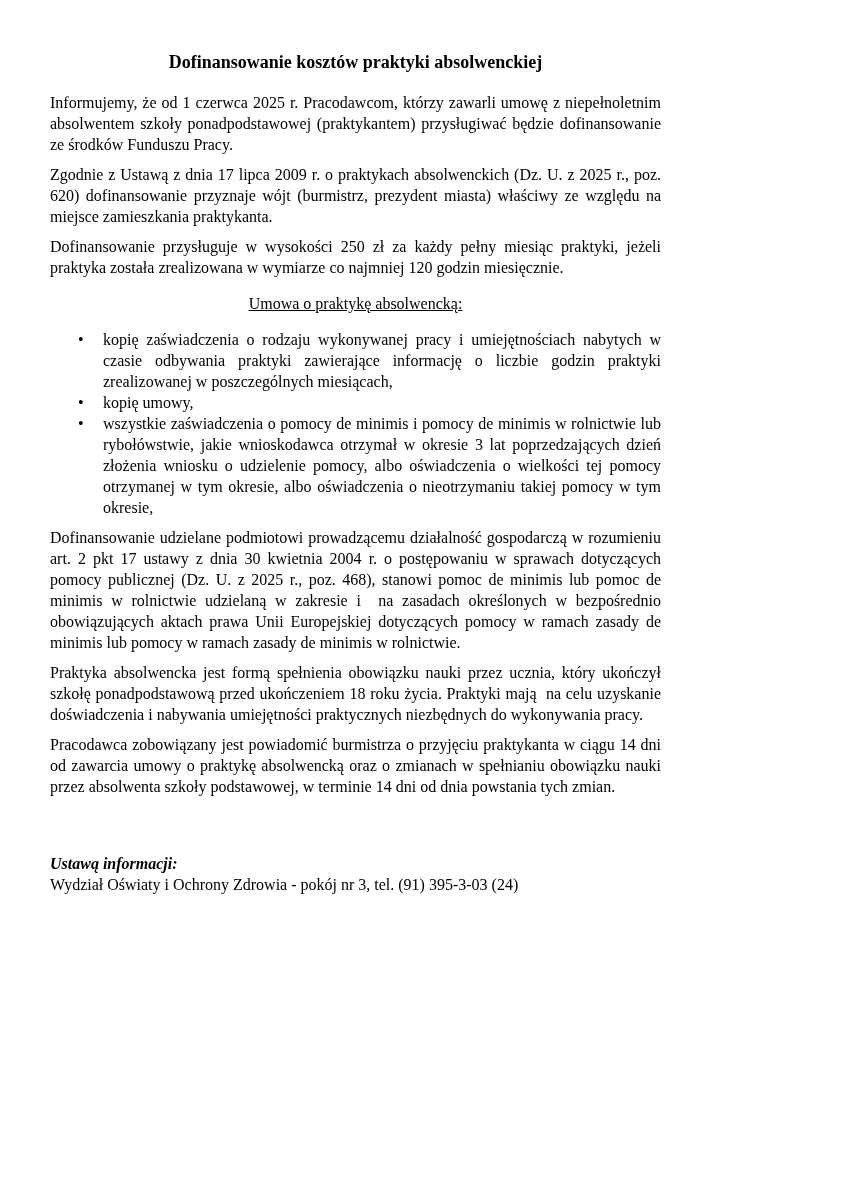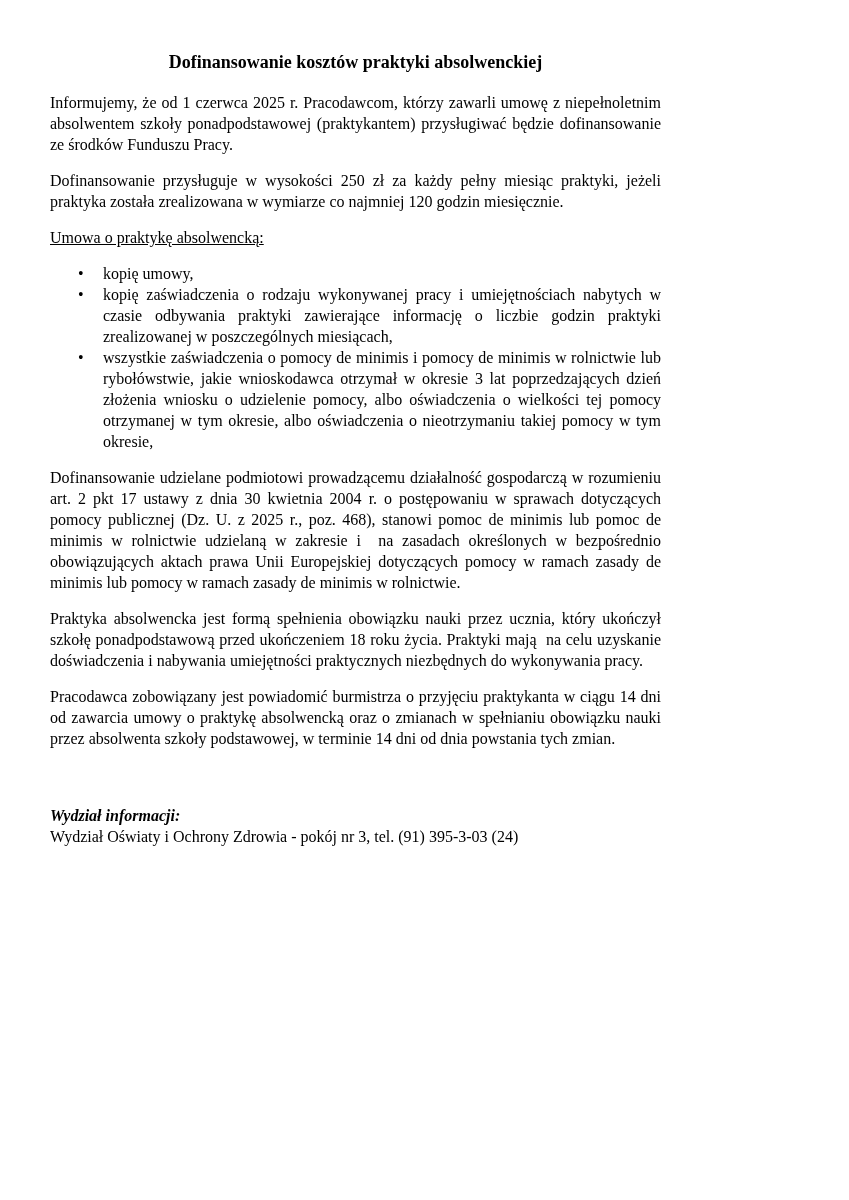--- a/index.html
+++ b/index.html
@@ -21,29 +21,30 @@
     overflow: hidden;
   }
   .doc-title {
     font-size: 18px;
     line-height: 24px;
     font-weight: bold;
     text-align: center;
     margin: 0 0 18px 0;
   }
   .para {
-    margin: 15px 0 0 0;
+    margin: 9px 0 0 0;
     text-align: justify;
   }
   .section-heading {
     font-size: 16px;
     line-height: 21px;
     font-weight: normal;
     text-decoration: underline;
     margin: 15px 0 0 0;
+    text-align: center;
   }
   ul.bullets {
     list-style: none;
     margin: 15px 0 0 0;
     padding: 0;
   }
   ul.bullets li {
     position: relative;
     padding-left: 53px;
     text-align: justify;
@@ -64,38 +65,39 @@
 </style>
 </head>
 <body>
 
 <div class="page">
 
   <h1 class="doc-title">Dofinansowanie kosztów praktyki absolwenckiej</h1>
 
   <p class="para">Informujemy, że od 1 czerwca 2025 r. Pracodawcom, którzy zawarli umowę z&nbsp;niepełnoletnim absolwentem szkoły ponadpodstawowej (praktykantem) przysługiwać będzie dofinansowanie ze środków Funduszu Pracy.</p>
 
+  <p class="para">Zgodnie z&nbsp;Ustawą z&nbsp;dnia 17 lipca 2009 r. o&nbsp;praktykach absolwenckich (Dz. U. z&nbsp;2025 r., poz. 620) dofinansowanie przyznaje wójt (burmistrz, prezydent miasta) właściwy ze względu na miejsce zamieszkania praktykanta.</p>
 
   <p class="para">Dofinansowanie przysługuje w&nbsp;wysokości 250 zł za każdy pełny miesiąc praktyki, jeżeli praktyka została zrealizowana w&nbsp;wymiarze co najmniej 120 godzin miesięcznie.</p>
 
   <h2 class="section-heading">Umowa o praktykę absolwencką:</h2>
 
 
 
 
   <ul class="bullets">
+    <li>kopię zaświadczenia o rodzaju wykonywanej pracy i umiejętnościach nabytych w czasie odbywania praktyki zawierające informację o&nbsp;liczbie godzin praktyki zrealizowanej w&nbsp;poszczególnych miesiącach,</li>
     <li>kopię umowy,</li>
-    <li>kopię zaświadczenia o rodzaju wykonywanej pracy i umiejętnościach nabytych w czasie odbywania praktyki zawierające informację o&nbsp;liczbie godzin praktyki zrealizowanej w&nbsp;poszczególnych miesiącach,</li>
     <li>wszystkie zaświadczenia o pomocy de minimis i pomocy de minimis w&nbsp;rolnictwie lub rybołówstwie, jakie wnioskodawca otrzymał w okresie 3 lat poprzedzających dzień złożenia wniosku o udzielenie pomocy, albo oświadczenia o wielkości tej pomocy otrzymanej w tym okresie, albo oświadczenia o&nbsp;nieotrzymaniu takiej pomocy w tym okresie,</li>
   </ul>
 
   <p class="para">Dofinansowanie udzielane podmiotowi prowadzącemu działalność gospodarczą w&nbsp;rozumieniu art. 2 pkt 17 ustawy z&nbsp;dnia 30&nbsp;kwietnia 2004&nbsp;r. o&nbsp;postępowaniu w&nbsp;sprawach dotyczących pomocy publicznej (Dz. U. z&nbsp;2025 r., poz. 468), stanowi pomoc de minimis lub&nbsp;pomoc de minimis w&nbsp;rolnictwie udzielaną w&nbsp;zakresie i&nbsp; na zasadach określonych w&nbsp;bezpośrednio obowiązujących aktach prawa Unii Europejskiej dotyczących pomocy w&nbsp;ramach zasady de minimis lub pomocy w&nbsp;ramach zasady de minimis w&nbsp;rolnictwie.</p>
 
   <p class="para">Praktyka absolwencka jest formą spełnienia obowiązku nauki przez ucznia, który ukończył szkołę ponadpodstawową przed ukończeniem 18 roku życia. Praktyki mają&nbsp; na celu uzyskanie doświadczenia i&nbsp;nabywania umiejętności praktycznych niezbędnych do wykonywania pracy.</p>
 
   <p class="para">Pracodawca zobowiązany jest powiadomić burmistrza o przyjęciu praktykanta w&nbsp;ciągu 14 dni od zawarcia umowy o&nbsp;praktykę absolwencką oraz o zmianach w&nbsp;spełnianiu obowiązku nauki przez absolwenta szkoły podstawowej, w terminie 14 dni od dnia powstania tych zmian.</p>
 
   <div class="footer">
-    <div class="more-info">Wydział informacji:</div>
+    <div class="more-info">Ustawą informacji:</div>
     <div>Wydział Oświaty i Ochrony Zdrowia - pokój nr 3, tel. (91) 395-3-03 (24)</div>
   </div>
 
 </div>
 
 </body></html>

